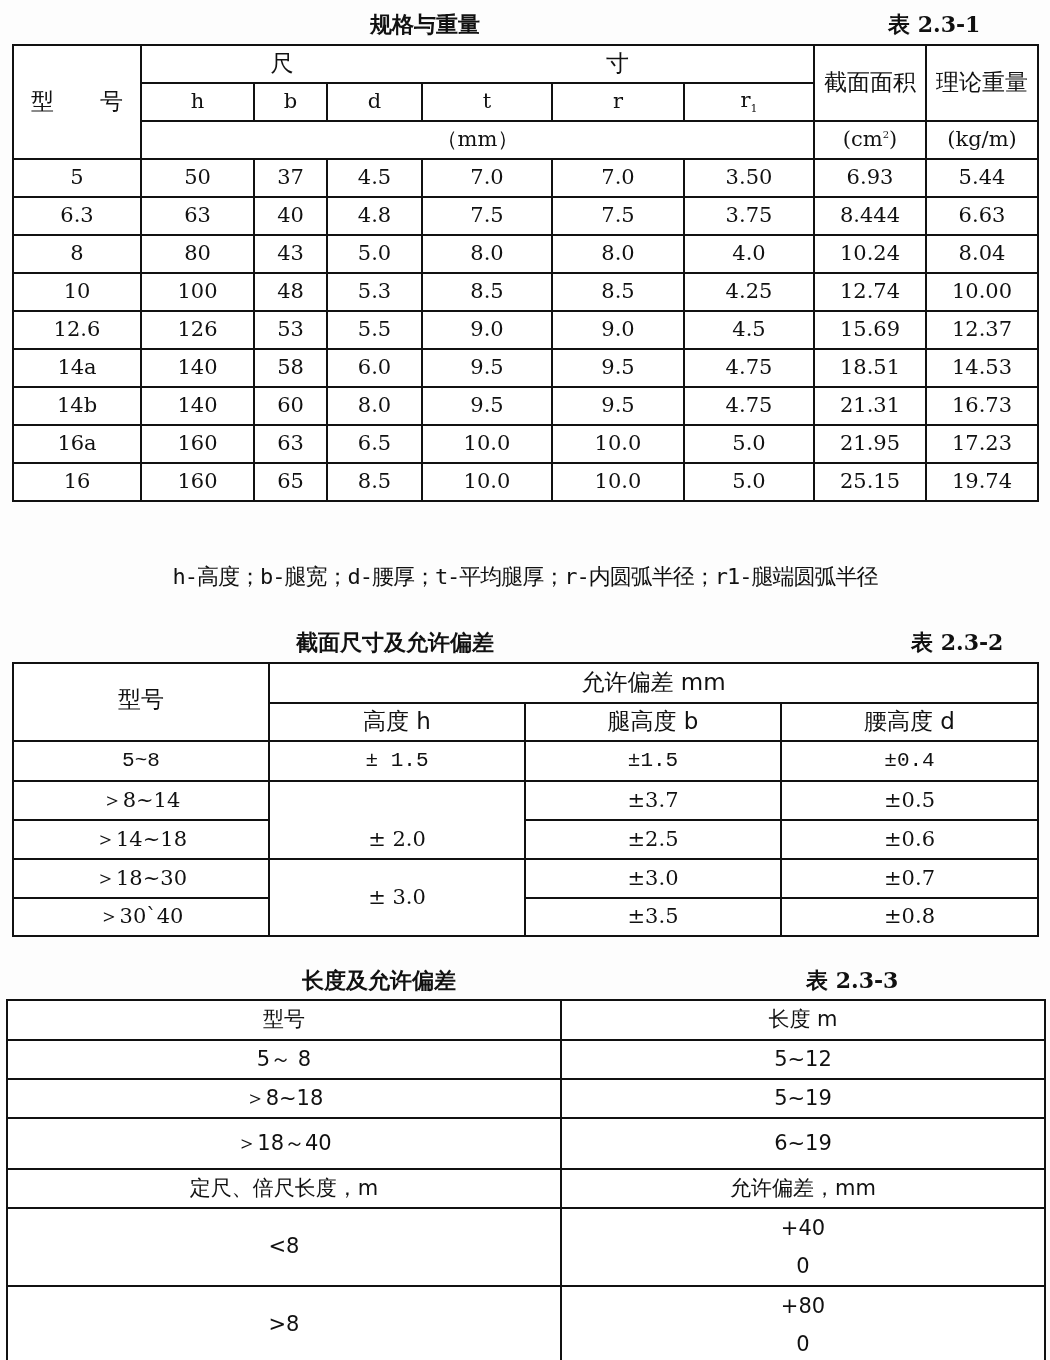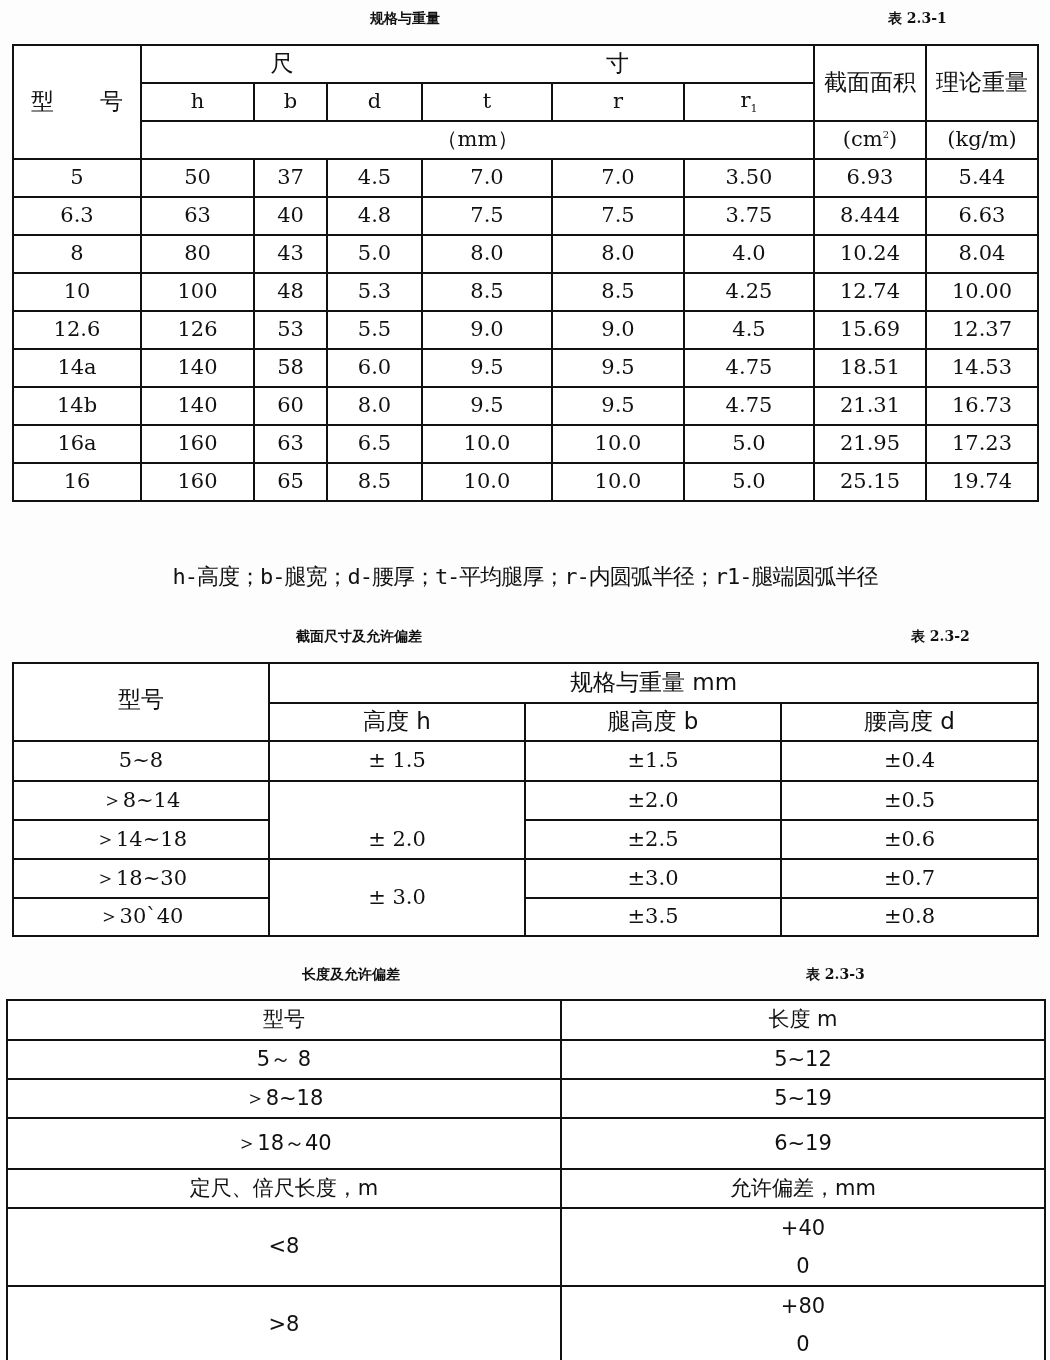--- a/index.html
+++ b/index.html
@@ -1,18 +1,18 @@
 <!DOCTYPE html>
 <html><head>
 <meta charset="utf-8">
 <style>
   html, body { margin:0; padding:0; background:#fdfdfd; }
   body { width:1050px; height:1360px; position:relative; overflow:hidden;
          font-family:"DejaVu Serif","Liberation Serif",serif; color:#111; }
-  .caption { position:absolute; font-weight:bold; font-size:14px; white-space:nowrap; }
+  .caption { position:absolute; font-weight:bold; font-size:22px; white-space:nowrap; }
   table { position:absolute; border-collapse:collapse; table-layout:fixed; background:#fff; }
   td { border:2px solid #111; text-align:center; vertical-align:middle; padding:0; font-size:21px; line-height:1.2; }
   .t1 td { height:36px; }
   .note { position:absolute; left:0; width:1050px; top:562px; text-align:center; font-size:22px;
           font-family:"DejaVu Sans Mono","Liberation Mono",monospace; letter-spacing:-1px; }
   .sans { font-family:"DejaVu Sans","Liberation Sans",sans-serif; }
   sub { font-size:11px; }
   sup { font-size:10px; }
   .stack span { display:block; line-height:38px; }
 </style>
@@ -167,37 +167,37 @@
 <table style="left:12px;top:662px;width:1025px;">
   <colgroup>
       <col style="width:256px">
       <col style="width:256px">
       <col style="width:256px">
       <col style="width:257px">
     </colgroup>
   <tbody>
       <tr style="height:40px;">
     <td rowspan="2" class="sans" style="font-size:23px;vertical-align:top;padding-top:22px;">型号</td>
-    <td colspan="3" class="sans" style="font-size:23px;">规格与重量 mm</td>
+    <td colspan="3" class="sans" style="font-size:23px;">允许偏差 mm</td>
   </tr>
   <tr style="height:38px;">
     <td class="sans" style="font-size:23px;">高度 h</td>
     <td class="sans" style="font-size:23px;">腿高度 b</td>
     <td class="sans" style="font-size:23px;">腰高度 d</td>
   </tr>
-  <tr style="height:40px;">
+  <tr style="height:40px;font-family:Liberation Mono, monospace;">
     <td>5~8</td>
     <td>± 1.5</td>
     <td>±1.5</td>
     <td>±0.4</td>
   </tr>
   <tr style="height:39px;">
     <td>＞8~14</td>
     <td rowspan="2" style="vertical-align:bottom;padding-bottom:6px;">± 2.0</td>
-    <td>±2.0</td>
+    <td>±3.7</td>
     <td>±0.5</td>
   </tr>
   <tr style="height:39px;">
     <td>＞14~18</td>
     <td>±2.5</td>
     <td>±0.6</td>
   </tr>
   <tr style="height:39px;">
     <td>＞18~30</td>
     <td rowspan="2">± 3.0</td>

